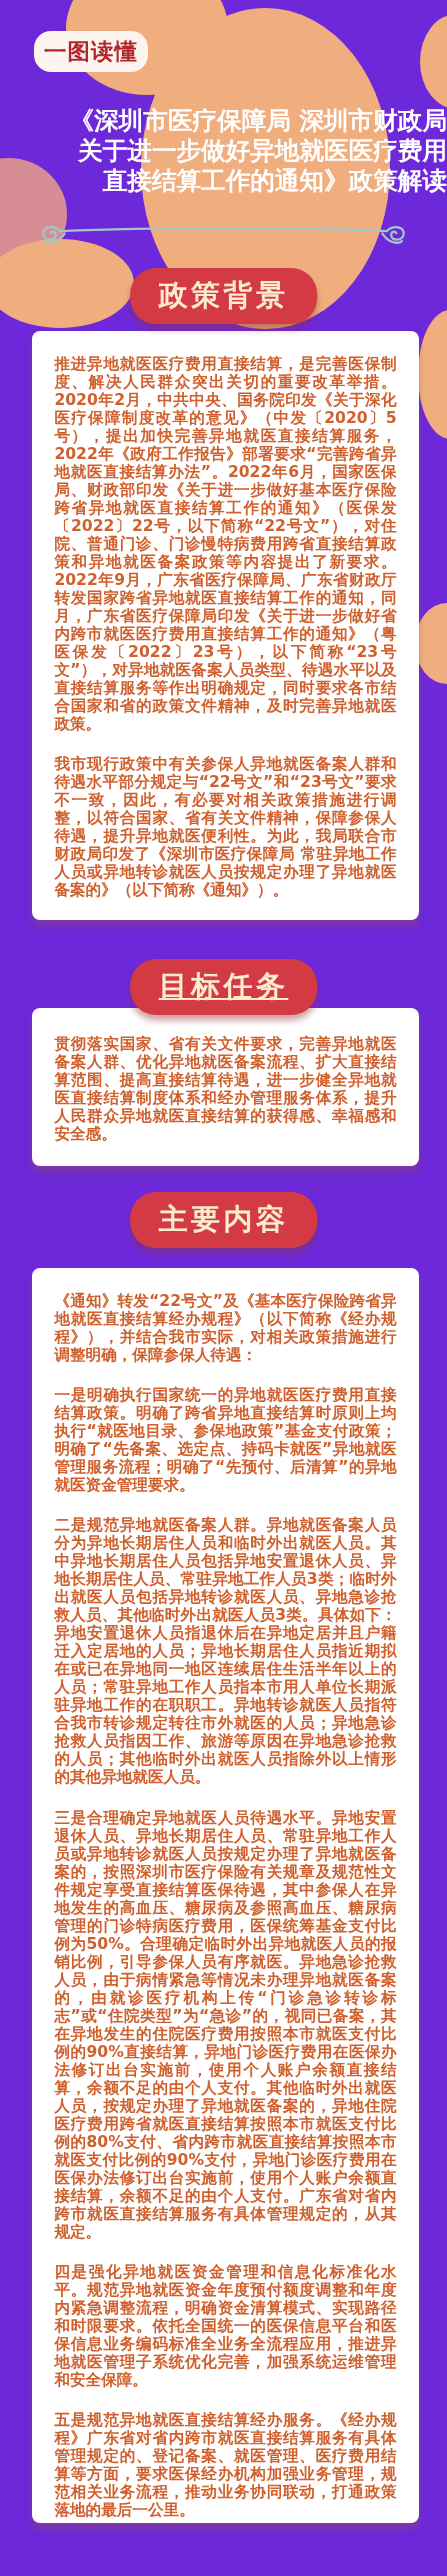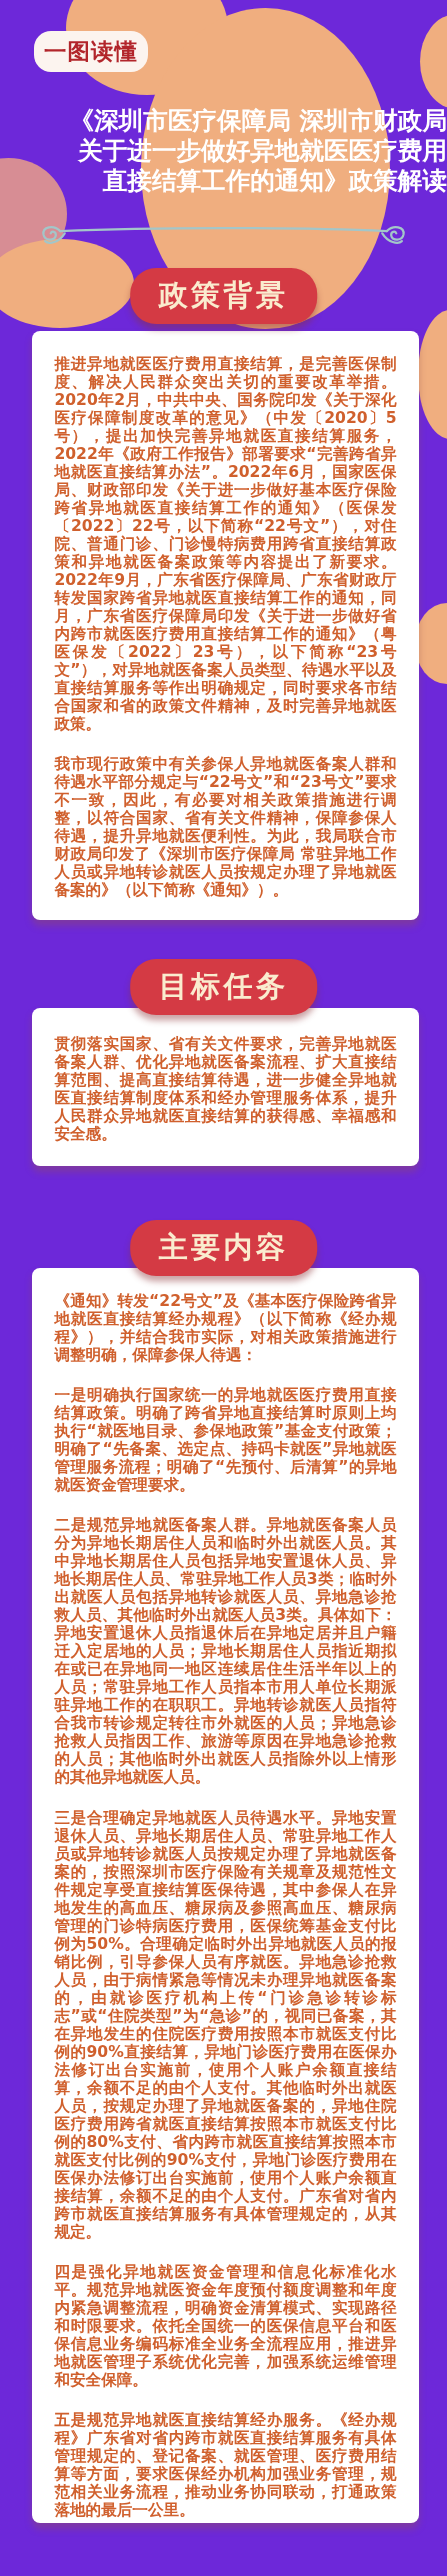--- a/index.html
+++ b/index.html
@@ -40,22 +40,22 @@
   }
   .section-badge{
     position:absolute;left:50%;transform:translateX(-50%);z-index:3;
     background:#d43a44;color:#faeccf;
     font-size:29px;font-weight:700;letter-spacing:3.4px;
     padding:7.8px 29px;border-radius:26px;
     box-shadow:0 5.6px 6.7px rgba(140,50,56,0.45);
     white-space:nowrap;
   }
   .badge-1{top:268px;}
-  .badge-2{top:959px;}
-  .badge-3{top:1220px;}
+  .badge-2{top:959px;text-decoration:underline;}
+  .badge-3{top:1192px;}
   .card{
     position:absolute;left:32px;width:387px;z-index:2;
     background:#ffffff;border-radius:8px;
     box-shadow:0 5.6px 7.8px rgba(151,80,86,0.4);
     padding:23.5px 22.4px 0 22.4px;box-sizing:border-box;
     overflow:hidden;
   }
   .card-1{top:331px;height:589px;}
   .card-2{top:1008px;height:158px;padding-top:27px;}
   .card-3{top:1268px;height:1255px;}

